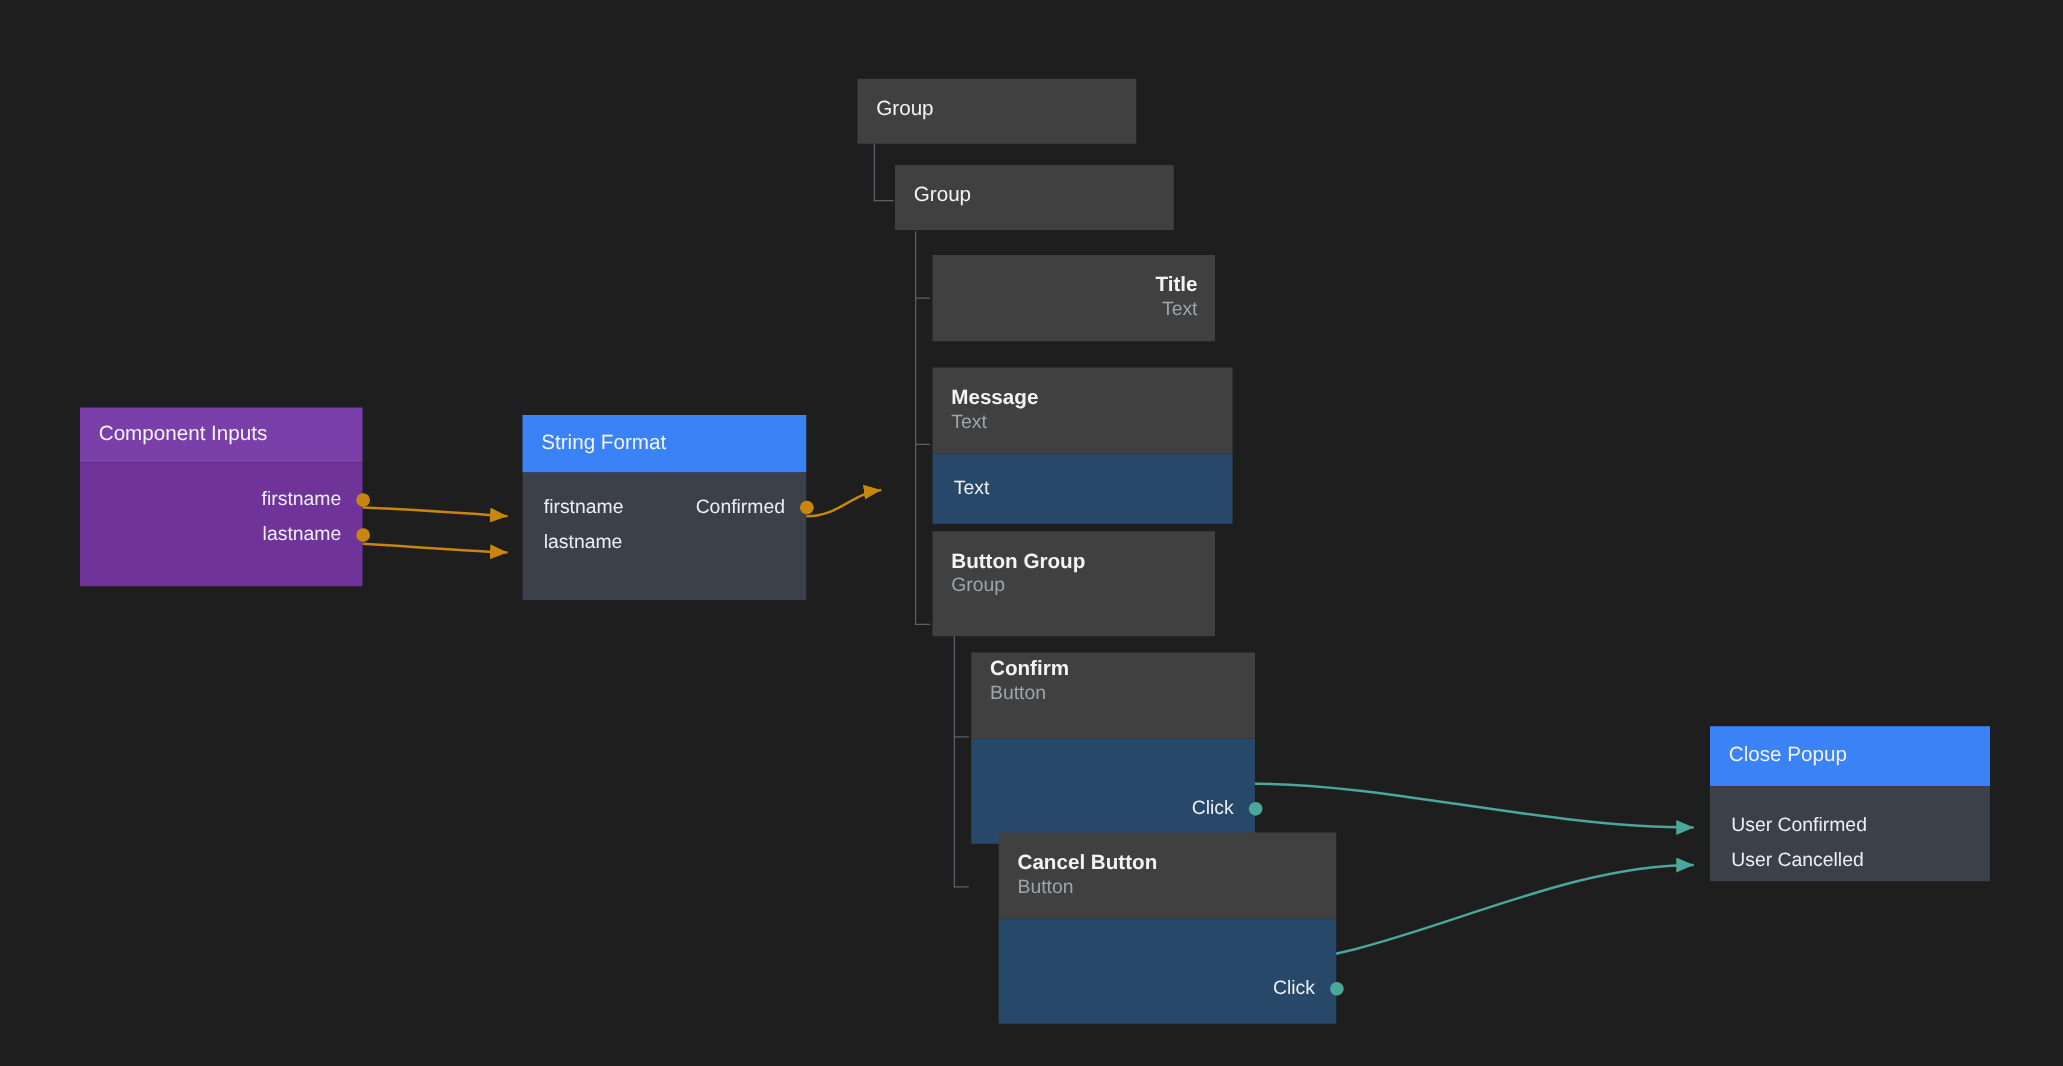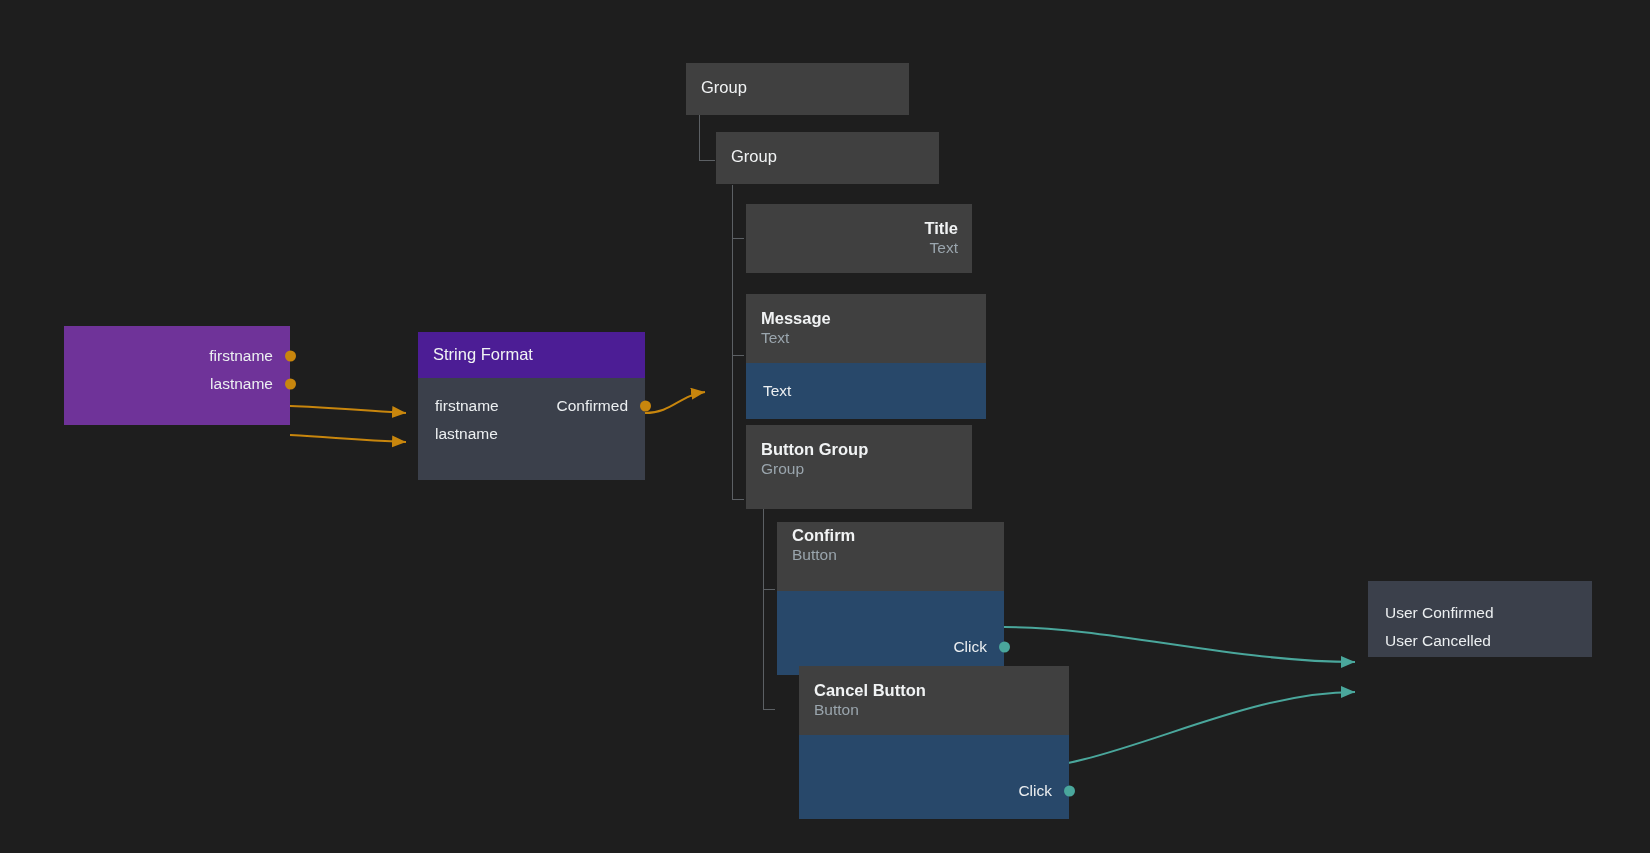--- a/index.html
+++ b/index.html
@@ -62,21 +62,21 @@
   .node-body {
     box-sizing: border-box;
     position: relative;
   }
 
   
   .node.purple .node-header { background: #7b3faa; }
   .node.purple .node-body   { background: #6f3399; }
 
   
-  .node.gray .node-header { background: #4c1d95; }
+  .node.gray .node-header { background: #3b82f6; }
   .node.gray .node-body   { background: #3b404b; }
 
   
   .node.blue .node-header { background: #404040; }
   .node.blue .node-body   { background: #28486a; }
 
   
   .port-row {
     position: relative;
     height: 28px;
@@ -161,20 +161,23 @@
   <div class="tree-line v" style="left:732px; top:185px; height:315px;"></div>
   <div class="tree-line h" style="left:732px; top:238px; width:12px;"></div>
   <div class="tree-line h" style="left:732px; top:355px; width:12px;"></div>
   <div class="tree-line h" style="left:732px; top:499px; width:12px;"></div>
 
   <div class="tree-line v" style="left:763px; top:500px; height:210px;"></div>
   <div class="tree-line h" style="left:763px; top:589px; width:12px;"></div>
   <div class="tree-line h" style="left:763px; top:709px; width:12px;"></div>
 
   <div class="node purple" style="left:64px; top:326px; width:226px;">
+    <div class="node-header" style="height:44px; padding-top:11px;">
+      <div class="node-title">Component Inputs</div>
+    </div>
     <div class="node-body" style="height:99px; padding-top:16px;">
       <div class="port-row out">
         <span class="port-label">firstname</span>
         <span class="port-dot right amber"></span>
       </div>
       <div class="port-row out">
         <span class="port-label">lastname</span>
         <span class="port-dot right amber"></span>
       </div>
     </div>
@@ -254,20 +257,23 @@
     </div>
     <div class="node-body" style="height:84px; padding-top:42px;">
       <div class="port-row out">
         <span class="port-label">Click</span>
         <span class="port-dot right teal"></span>
       </div>
     </div>
   </div>
 
   <div class="node gray" style="left:1368px; top:581px; width:224px;">
+    <div class="node-header" style="height:48px; padding-top:13px;">
+      <div class="node-title">Close Popup</div>
+    </div>
     <div class="node-body" style="height:76px; padding-top:18px;">
       <div class="port-row in">
         <span class="port-label">User Confirmed</span>
       </div>
       <div class="port-row in">
         <span class="port-label">User Cancelled</span>
       </div>
     </div>
   </div>
 

